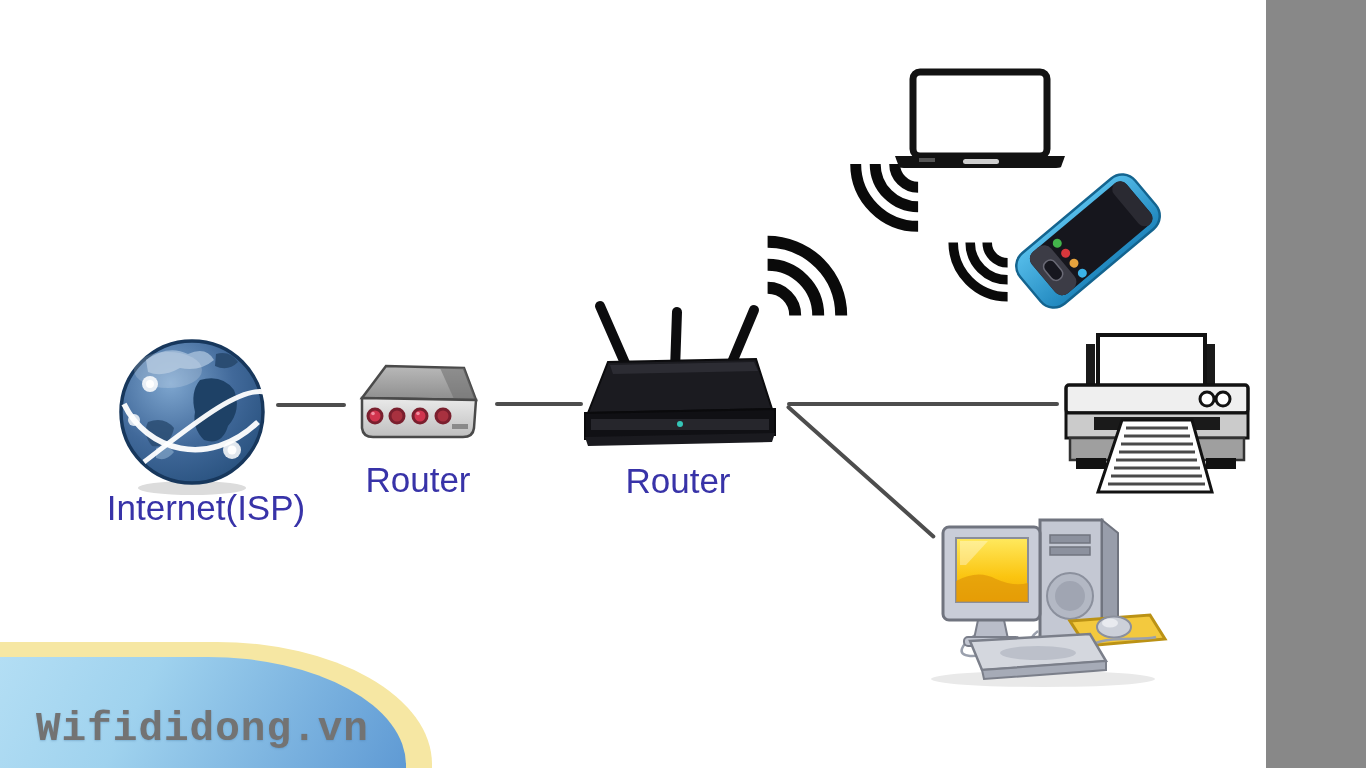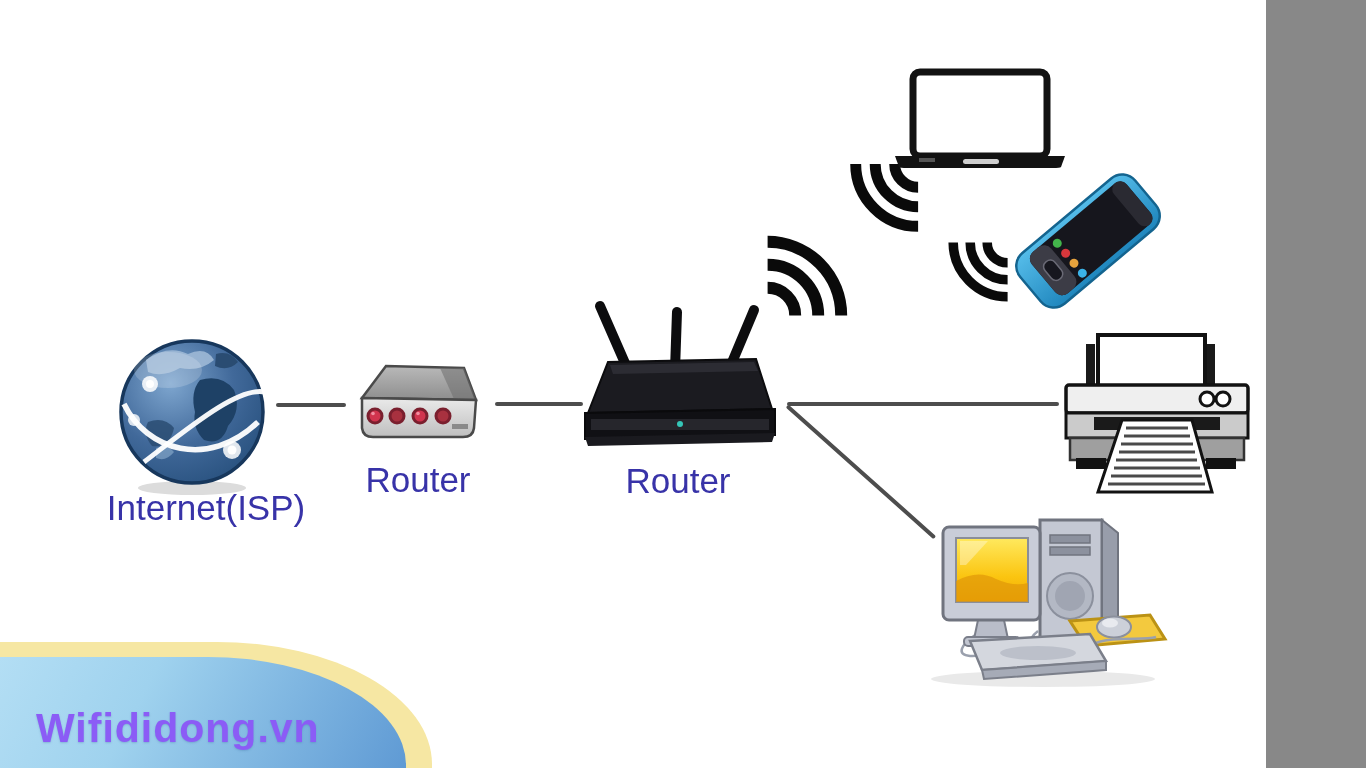--- a/index.html
+++ b/index.html
@@ -24,23 +24,23 @@
     position:absolute;left:0;bottom:0;width:432px;height:126px;
     background:#f6e7a3;border-top-right-radius:215px 122px;
   }
   .wm-body{
     position:absolute;left:0;bottom:0;width:406px;height:111px;
     background:linear-gradient(118deg,#b3def4 0%,#9fd2ee 35%,#5f9ad4 100%);
     border-top-right-radius:198px 108px;
   }
   .wm-text{
     position:absolute;left:36px;bottom:16px;
-    font-size:41px;font-weight:700;color:#8b5cf6;letter-spacing:1px;
+    font-size:41px;font-weight:700;color:#737373;letter-spacing:1px;
     text-shadow:0 1px 2px rgba(70,120,165,.35);
-    font-family:Liberation Sans, sans-serif;
+    font-family:Liberation Mono, monospace;
   }
 </style>
 </head>
 <body>
 
 <div class="stage">
 
   <div class="wire" style="left:276px;top:403px;width:70px;"></div>
   <div class="wire" style="left:495px;top:402px;width:88px;"></div>
   <div class="wire" style="left:787px;top:402px;width:272px;"></div>

